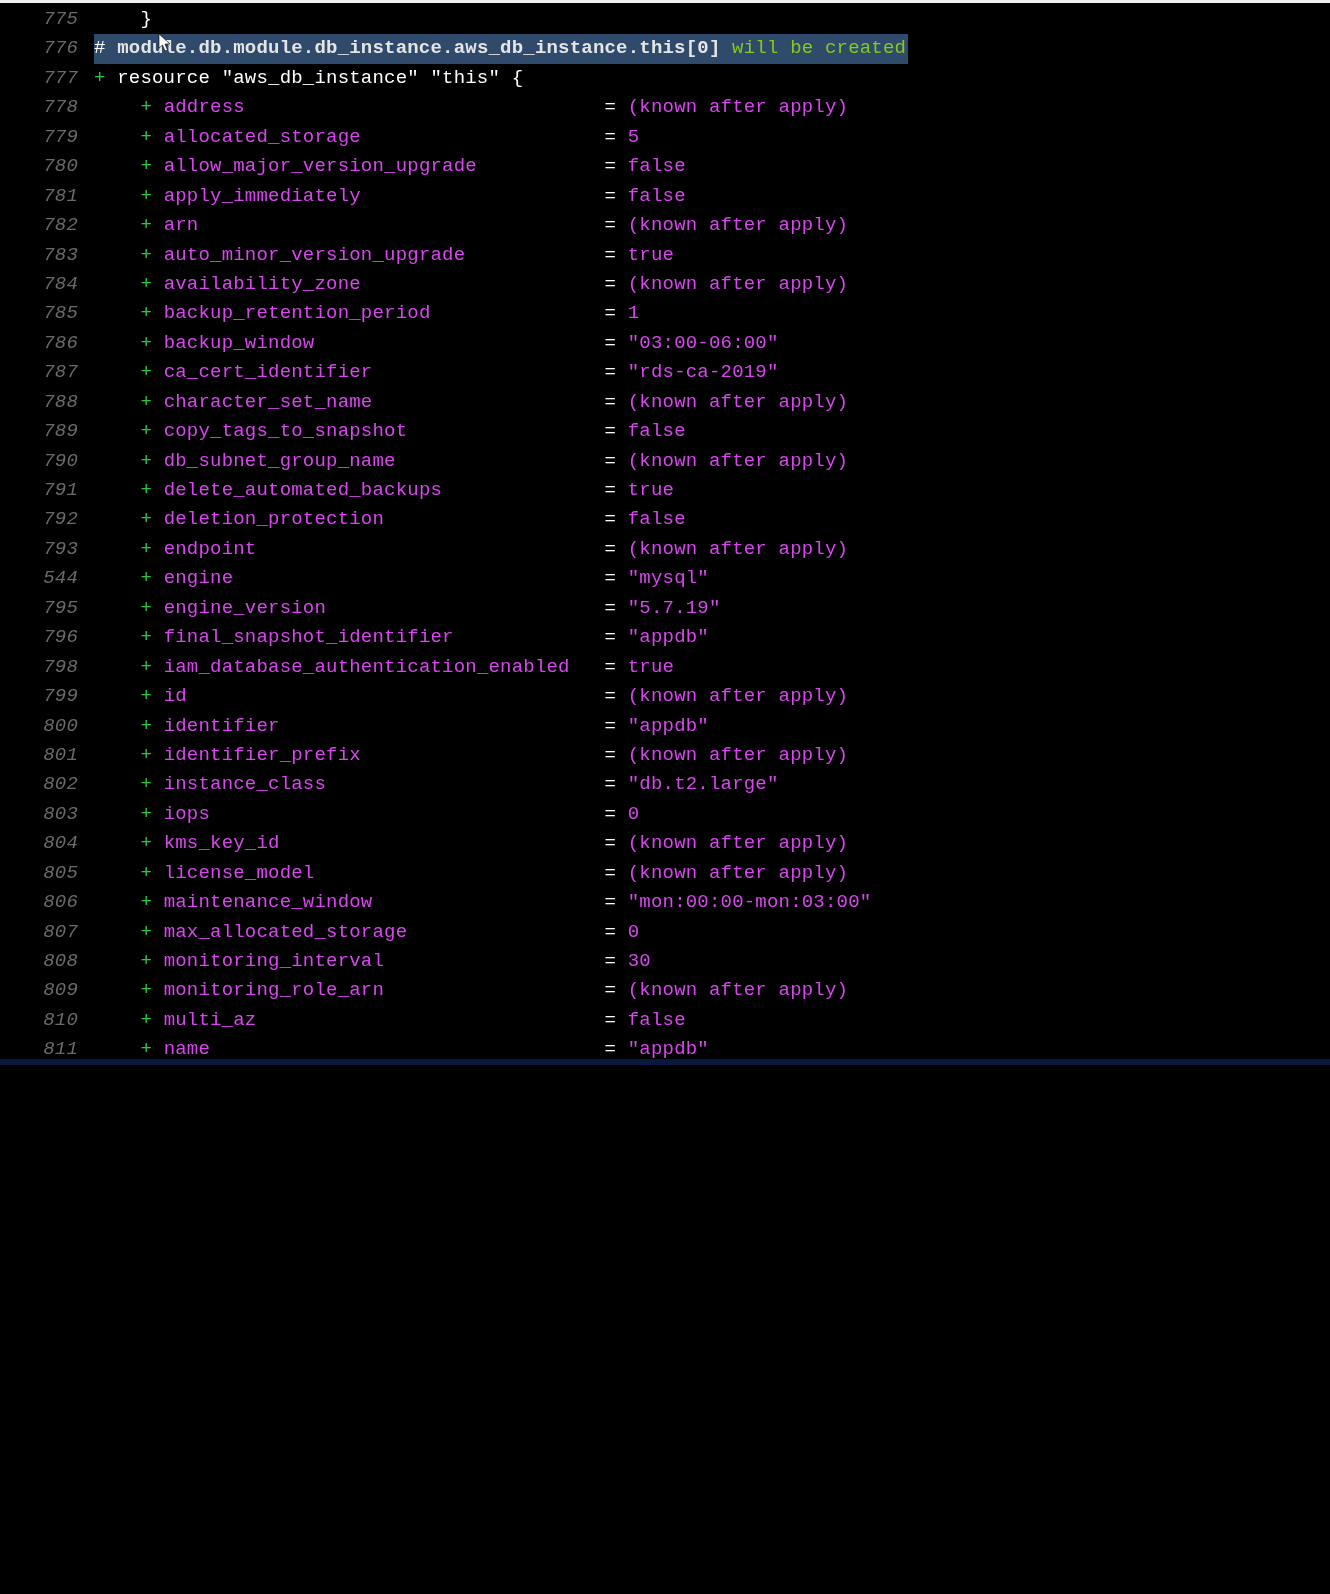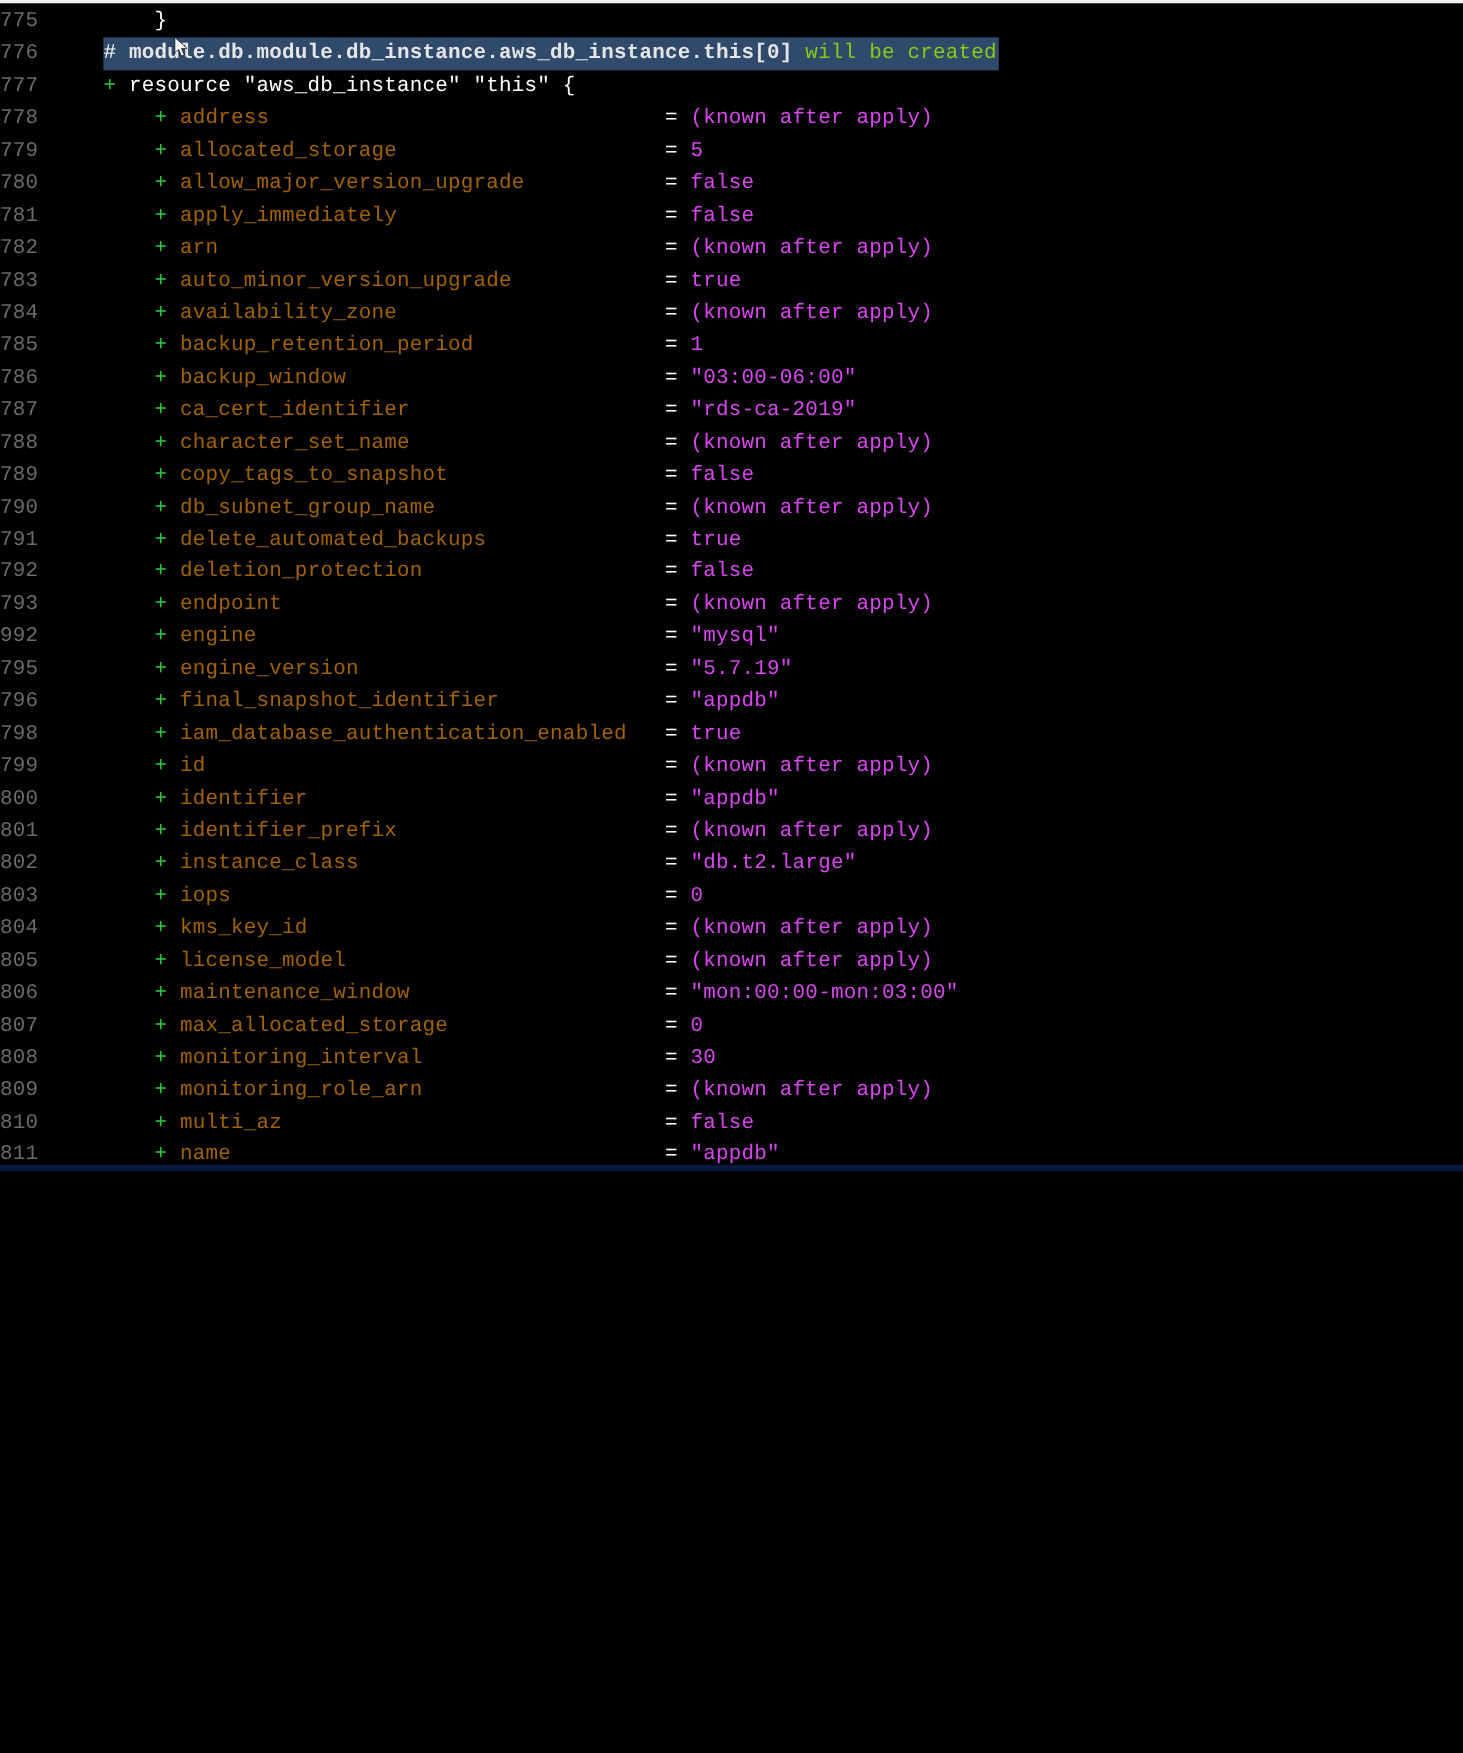--- a/index.html
+++ b/index.html
@@ -17,40 +17,42 @@
     padding-top: 2px;
   }
   .line {
     display: flex;
     align-items: stretch;
     white-space: pre;
   }
   .gutter {
     width: 78px;
     flex: 0 0 78px;
+    text-align: right;
     color: #6a6a6a;
     padding-right: 16px;
     user-select: none;
+    font-style: italic;
   }
   .code {
     flex: 1 1 auto;
     white-space: pre;
   }
   .white { color: #ffffff; }
   .highlighted {
     background: #2f4a6b;
     color: #ffffff;
     display: inline-block;
     padding-right: 2px;
   }
   .highlighted .hash { color:#ffffff; }
   .highlighted .path { color:#e5e5e5; font-weight:700; }
   .highlighted .trail { color:#84cc16; }
   .plus { color:#29c93e; }
-  .key { color:#a16207; }
+  .key { color:#d946ef; }
   .op  { color:#ffffff; }
   .val { color:#d946ef; }
   .cursor {
     position: absolute;
     top: 30px;
     left: 158px;
     width: 16px;
     height: 20px;
     pointer-events: none;
     color:#ffffff;
@@ -106,21 +108,21 @@
       <div class="line"><span class="gutter">784</span><span class="code"><span class="white">    </span><span class="plus">+</span><span class="white"> </span><span class="key">availability_zone                     </span><span class="op">= </span><span class="val">(known after apply)</span></span></div>
       <div class="line"><span class="gutter">785</span><span class="code"><span class="white">    </span><span class="plus">+</span><span class="white"> </span><span class="key">backup_retention_period               </span><span class="op">= </span><span class="val">1</span></span></div>
       <div class="line"><span class="gutter">786</span><span class="code"><span class="white">    </span><span class="plus">+</span><span class="white"> </span><span class="key">backup_window                         </span><span class="op">= </span><span class="val">"03:00-06:00"</span></span></div>
       <div class="line"><span class="gutter">787</span><span class="code"><span class="white">    </span><span class="plus">+</span><span class="white"> </span><span class="key">ca_cert_identifier                    </span><span class="op">= </span><span class="val">"rds-ca-2019"</span></span></div>
       <div class="line"><span class="gutter">788</span><span class="code"><span class="white">    </span><span class="plus">+</span><span class="white"> </span><span class="key">character_set_name                    </span><span class="op">= </span><span class="val">(known after apply)</span></span></div>
       <div class="line"><span class="gutter">789</span><span class="code"><span class="white">    </span><span class="plus">+</span><span class="white"> </span><span class="key">copy_tags_to_snapshot                 </span><span class="op">= </span><span class="val">false</span></span></div>
       <div class="line"><span class="gutter">790</span><span class="code"><span class="white">    </span><span class="plus">+</span><span class="white"> </span><span class="key">db_subnet_group_name                  </span><span class="op">= </span><span class="val">(known after apply)</span></span></div>
       <div class="line"><span class="gutter">791</span><span class="code"><span class="white">    </span><span class="plus">+</span><span class="white"> </span><span class="key">delete_automated_backups              </span><span class="op">= </span><span class="val">true</span></span></div>
       <div class="line"><span class="gutter">792</span><span class="code"><span class="white">    </span><span class="plus">+</span><span class="white"> </span><span class="key">deletion_protection                   </span><span class="op">= </span><span class="val">false</span></span></div>
       <div class="line"><span class="gutter">793</span><span class="code"><span class="white">    </span><span class="plus">+</span><span class="white"> </span><span class="key">endpoint                              </span><span class="op">= </span><span class="val">(known after apply)</span></span></div>
-      <div class="line"><span class="gutter">992</span><span class="code"><span class="white">    </span><span class="plus">+</span><span class="white"> </span><span class="key">engine                                </span><span class="op">= </span><span class="val">"mysql"</span></span></div>
+      <div class="line"><span class="gutter">544</span><span class="code"><span class="white">    </span><span class="plus">+</span><span class="white"> </span><span class="key">engine                                </span><span class="op">= </span><span class="val">"mysql"</span></span></div>
       <div class="line"><span class="gutter">795</span><span class="code"><span class="white">    </span><span class="plus">+</span><span class="white"> </span><span class="key">engine_version                        </span><span class="op">= </span><span class="val">"5.7.19"</span></span></div>
       <div class="line"><span class="gutter">796</span><span class="code"><span class="white">    </span><span class="plus">+</span><span class="white"> </span><span class="key">final_snapshot_identifier             </span><span class="op">= </span><span class="val">"appdb"</span></span></div>
       <div class="line"><span class="gutter">798</span><span class="code"><span class="white">    </span><span class="plus">+</span><span class="white"> </span><span class="key">iam_database_authentication_enabled   </span><span class="op">= </span><span class="val">true</span></span></div>
       <div class="line"><span class="gutter">799</span><span class="code"><span class="white">    </span><span class="plus">+</span><span class="white"> </span><span class="key">id                                    </span><span class="op">= </span><span class="val">(known after apply)</span></span></div>
       <div class="line"><span class="gutter">800</span><span class="code"><span class="white">    </span><span class="plus">+</span><span class="white"> </span><span class="key">identifier                            </span><span class="op">= </span><span class="val">"appdb"</span></span></div>
       <div class="line"><span class="gutter">801</span><span class="code"><span class="white">    </span><span class="plus">+</span><span class="white"> </span><span class="key">identifier_prefix                     </span><span class="op">= </span><span class="val">(known after apply)</span></span></div>
       <div class="line"><span class="gutter">802</span><span class="code"><span class="white">    </span><span class="plus">+</span><span class="white"> </span><span class="key">instance_class                        </span><span class="op">= </span><span class="val">"db.t2.large"</span></span></div>
       <div class="line"><span class="gutter">803</span><span class="code"><span class="white">    </span><span class="plus">+</span><span class="white"> </span><span class="key">iops                                  </span><span class="op">= </span><span class="val">0</span></span></div>
       <div class="line"><span class="gutter">804</span><span class="code"><span class="white">    </span><span class="plus">+</span><span class="white"> </span><span class="key">kms_key_id                            </span><span class="op">= </span><span class="val">(known after apply)</span></span></div>
       <div class="line"><span class="gutter">805</span><span class="code"><span class="white">    </span><span class="plus">+</span><span class="white"> </span><span class="key">license_model                         </span><span class="op">= </span><span class="val">(known after apply)</span></span></div>

